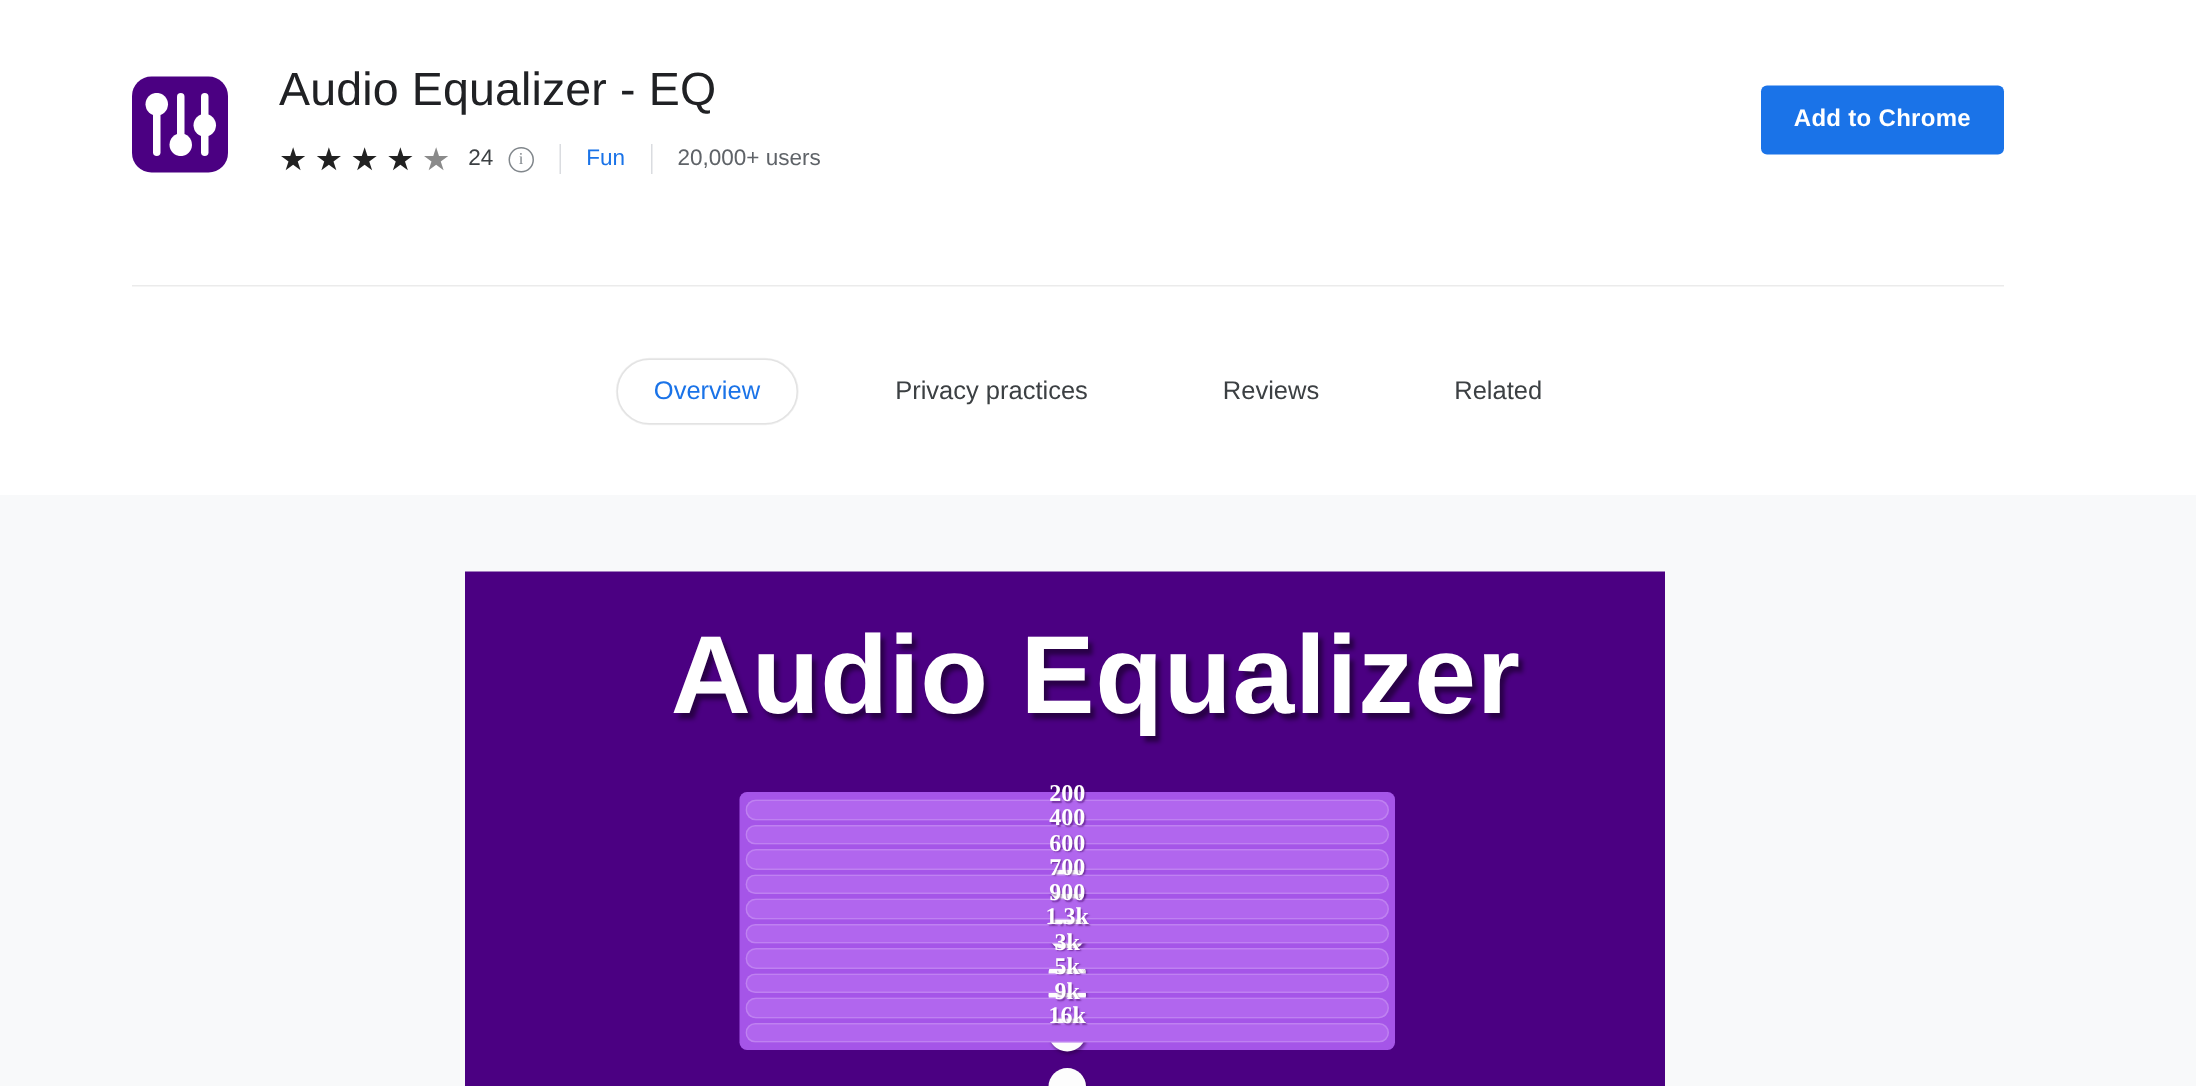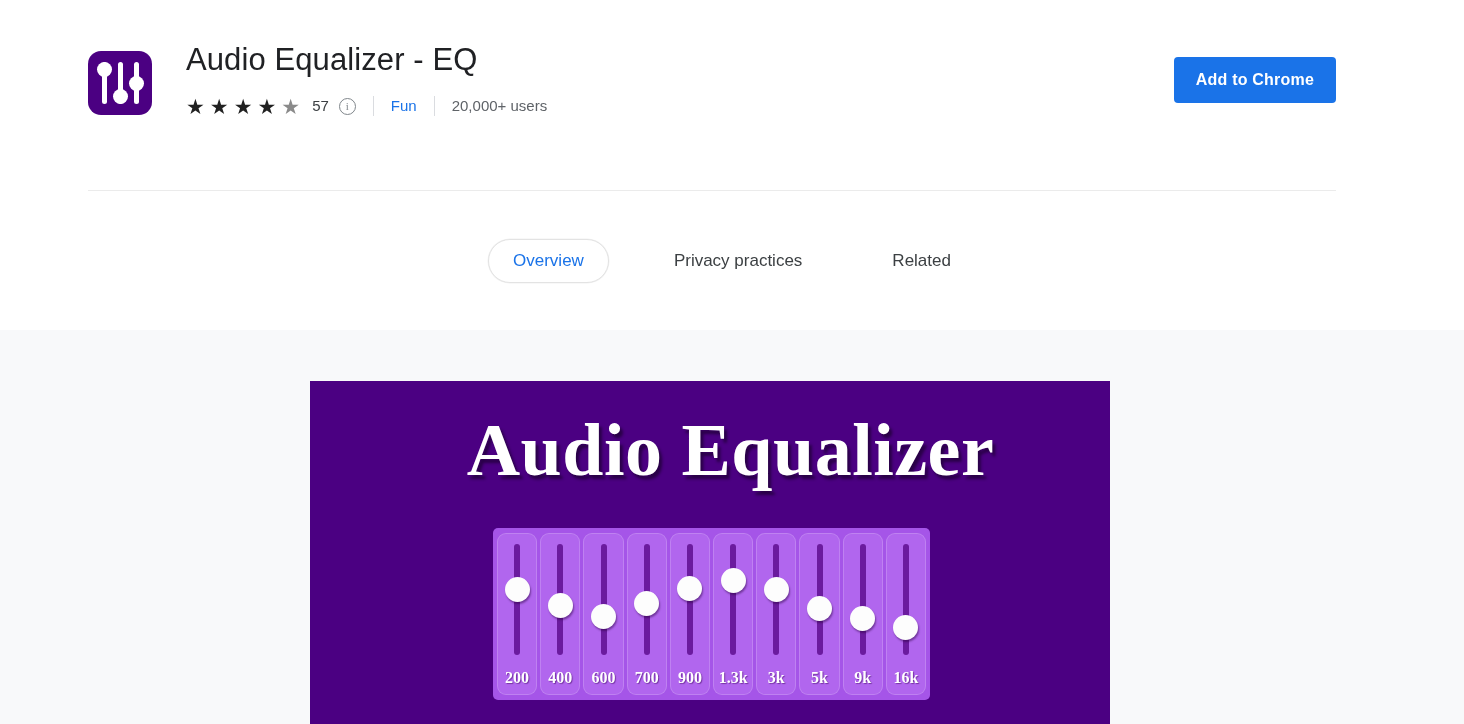--- a/index.html
+++ b/index.html
@@ -187,40 +187,41 @@
     width: 800px; height: 343px;
     background: #4b0082;
     overflow: hidden;
   }
 
   .banner-title {
     position: absolute;
     left: 0; top: 24px;
     width: 800px;
     text-align: center;
-    font-family: Liberation Serif, serif;
+    font-family: Liberation Sans, sans-serif;
     font-weight: 700;
     font-size: 74px;
     line-height: 90px;
     color: #ffffff;
     letter-spacing: 0.5px;
     text-shadow: 3px 4px 3px rgba(0,0,0,0.45);
     padding-left: 41px;
   }
 
   
   .eq {
     position: absolute;
     left: 183px; top: 147px;
     width: 437px; height: 172px;
     background: #a555e8;
     border-radius: 5px;
     display: flex;
     padding: 5px 4px;
     gap: 3px;
+    flex-direction: column;
   }
 
   .eq-band {
     position: relative;
     flex: 1 1 0;
     background: #b166ee;
     border-radius: 9px;
     box-shadow: inset 0 0 0 1px rgba(255,255,255,0.18);
   }
 
@@ -283,21 +284,21 @@
         <div class="meta-row">
 
           <div class="stars">
             <span class="star">★</span>
             <span class="star">★</span>
             <span class="star">★</span>
             <span class="star">★</span>
             <span class="star empty">★</span>
           </div>
 
-          <span class="rating-count">57</span>
+          <span class="rating-count">24</span>
 
           <span class="info-icon">i</span>
 
           <span class="meta-divider"></span>
 
           <a class="category-link" href="#">Fun</a>
 
           <span class="meta-divider"></span>
 
           <span class="users-count">20,000+ users</span>
@@ -307,20 +308,21 @@
 
       <button class="add-btn">Add to Chrome</button>
 
     </div>
 
     <div class="header-rule"></div>
 
     <div class="tabs">
       <button class="tab active">Overview</button>
       <button class="tab">Privacy practices</button>
+      <button class="tab">Reviews</button>
       <button class="tab">Related</button>
     </div>
 
   </div>
 
   <div class="content">
 
     <div class="banner">
 
       <div class="banner-title">Audio Equalizer</div>

